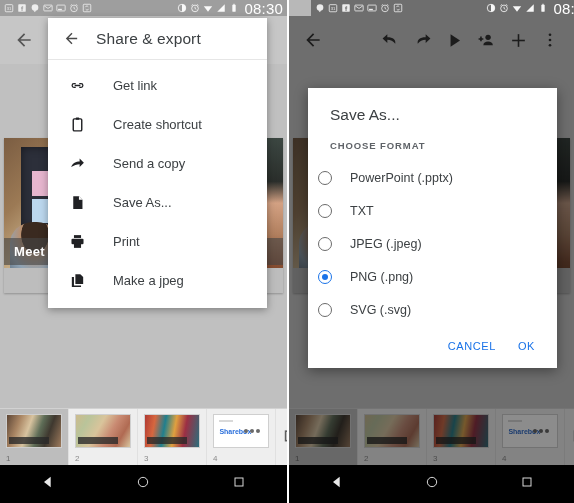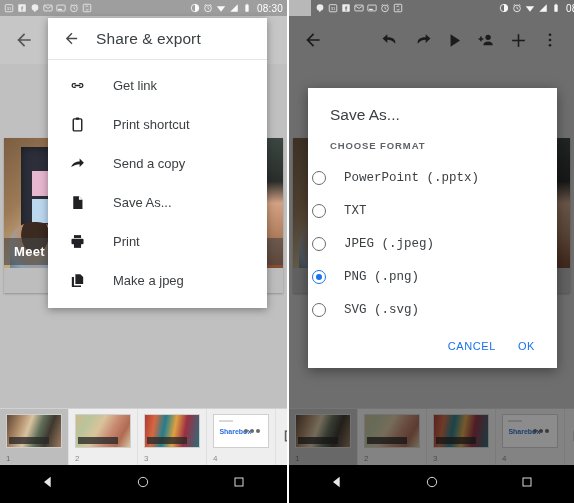--- a/index.html
+++ b/index.html
@@ -18,21 +18,21 @@
     position: absolute; top: 0; left: 0; width: 100%; height: 16px;
     display: flex; align-items: center; padding: 0 4px;
     font-size: 9px; color: #f2f2f2;
   }
   .panel.left .statusbar { background: #9e9e9e; }
   .panel.right .statusbar { background: #6e6e6e; margin-left: 22px; }
   .sb-left { display: flex; align-items: center; gap: 3px; flex: 1; }
   .sb-right { display: flex; align-items: center; gap: 3px; }
   .sbico { width: 10px; height: 10px; display: block; opacity: .95; }
   .sbico svg { display: block; }
-  .sb-time { font-size: 10px; letter-spacing: .2px; margin-left: 2px; color: #fff; }
+  .sb-time { font-size: 15px; letter-spacing: .2px; margin-left: 2px; color: #fff; }
 
   
   .toolbar {
     position: absolute; top: 16px; left: 0; width: 100%; height: 48px;
     display: flex; align-items: center; padding: 0 8px;
   }
   .panel.left .toolbar { background: #c6c6c6; }
   .panel.right .toolbar { background: #6e6e6e; }
   .tb-btn {
     width: 32px; height: 32px; display: flex; align-items: center; justify-content: center;
@@ -176,21 +176,21 @@
   .dialog {
     position: absolute; left: 19px; top: 88px; width: 249px;
     background: #fff; box-shadow: 0 3px 12px rgba(0,0,0,.4);
     z-index: 20; padding: 18px 0 6px;
   }
   .dlg-title { font-size: 15.5px; color: #3c4043; padding: 0 22px; margin-bottom: 16px; }
   .dlg-sub {
     font-size: 9.5px; font-weight: bold; color: #5f6368;
     letter-spacing: .9px; padding: 0 22px; margin-bottom: 10px;
   }
-  .opt { height: 33px; display: flex; align-items: center; padding: 0 4px; font-family: Liberation Mono, monospace; }
+  .opt { height: 33px; display: flex; align-items: center; padding: 0 10px; }
   .radio {
     width: 14px; height: 14px; border-radius: 50%;
     border: 1.6px solid #6b6b6b; flex: 0 0 14px; position: relative;
   }
   .radio.on { border-color: #1a73e8; }
   .radio.on::after {
     content: ""; position: absolute; left: 3px; top: 3px;
     width: 6px; height: 6px; border-radius: 50%; background: #1a73e8;
   }
   .opt .lbl { font-size: 12.5px; color: #3c4043; margin-left: 18px; }
@@ -382,21 +382,21 @@
           <span class="lbl">Get link</span>
         </div>
 
         <div class="sheet-item">
           <span class="ic">
               <svg viewBox="0 0 24 24" width="17" height="17">
                 <rect x="6" y="4" width="12" height="17" rx="1.6" fill="none" stroke="#202124" stroke-width="2"></rect>
                 <rect x="9.5" y="2" width="5" height="3.2" rx="1"></rect>
               </svg>
             </span>
-          <span class="lbl">Print shortcut</span>
+          <span class="lbl">Create shortcut</span>
         </div>
 
         <div class="sheet-item">
           <span class="ic">
               <svg viewBox="0 0 24 24" width="17" height="17">
                 <path d="M3 17c2-6 7-8 12-8V5l6 6-6 6v-4c-4 0-8 1.6-12 4z"></path>
               </svg>
             </span>
           <span class="lbl">Send a copy</span>
         </div>

